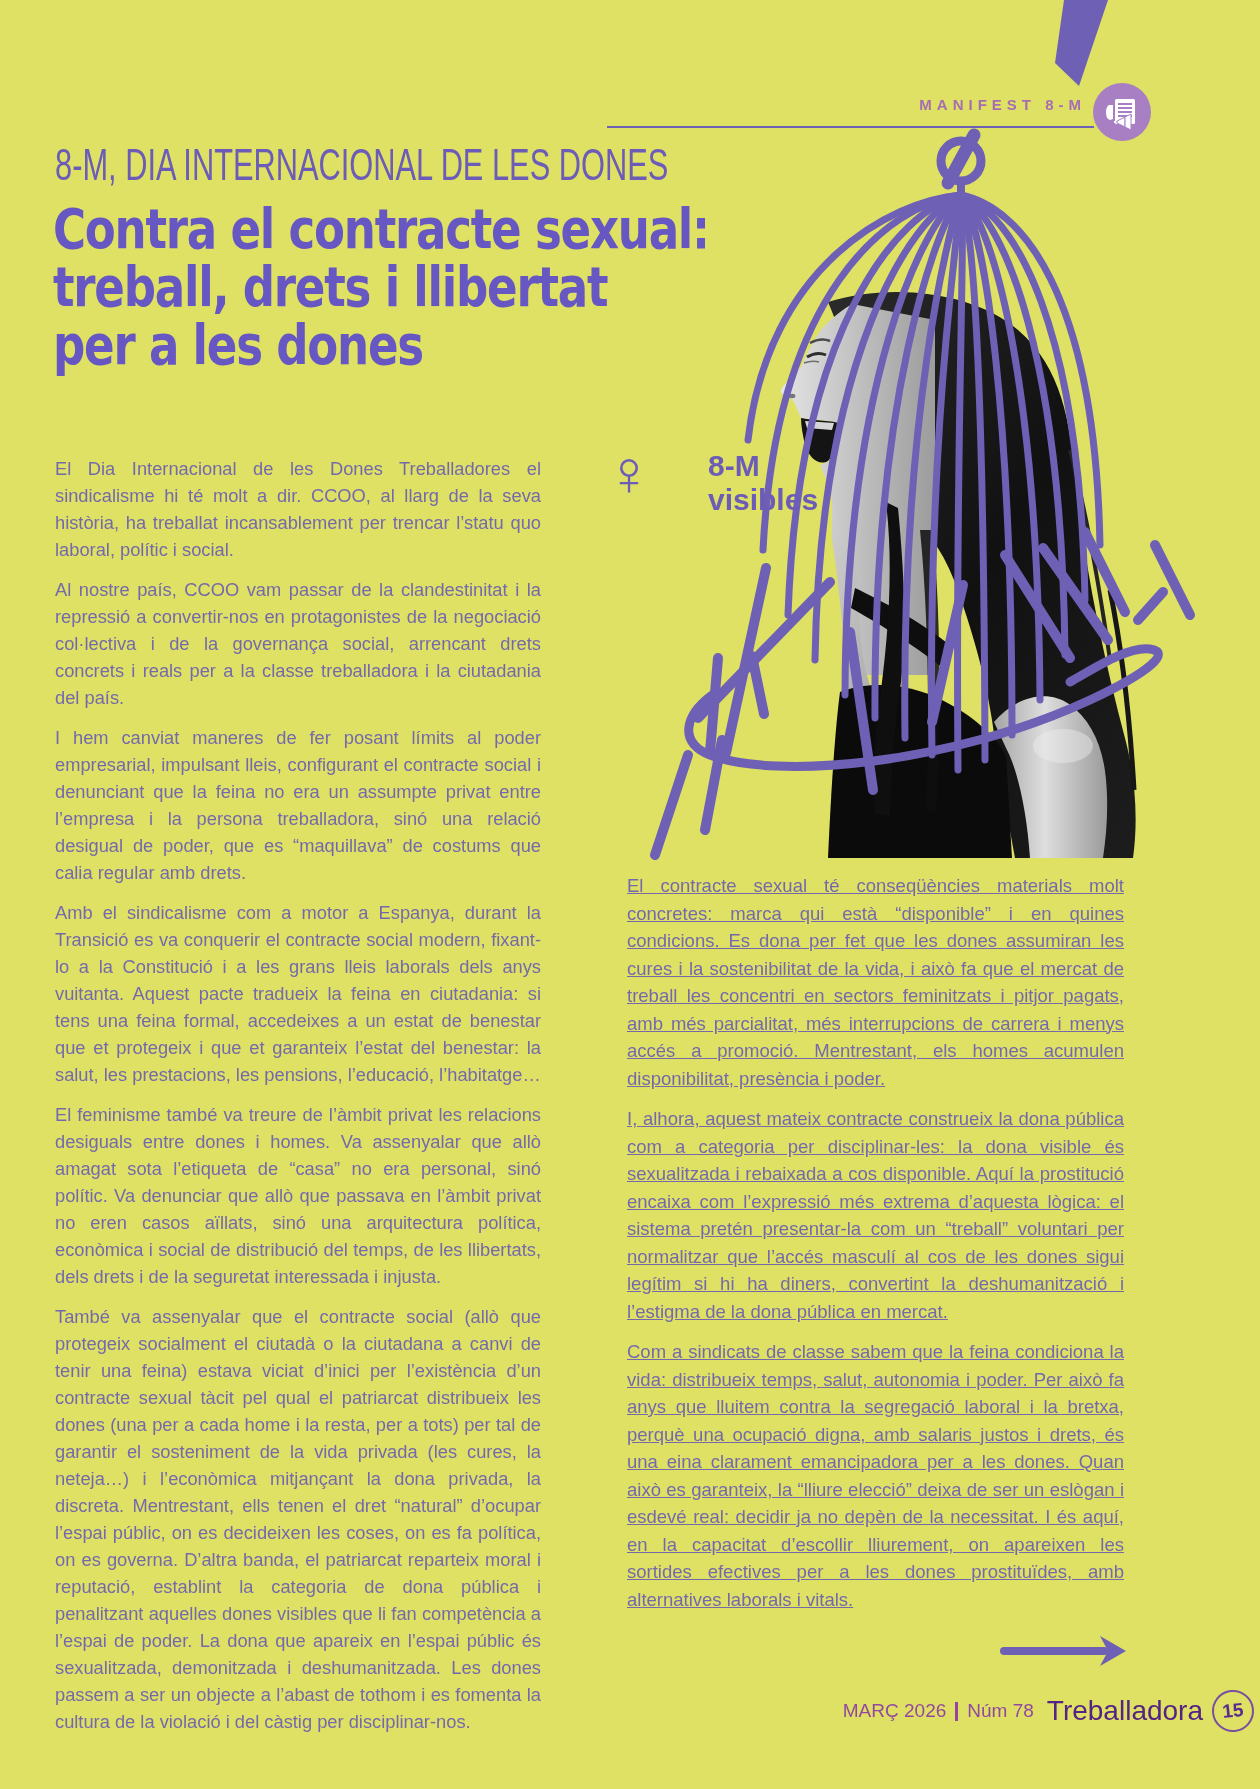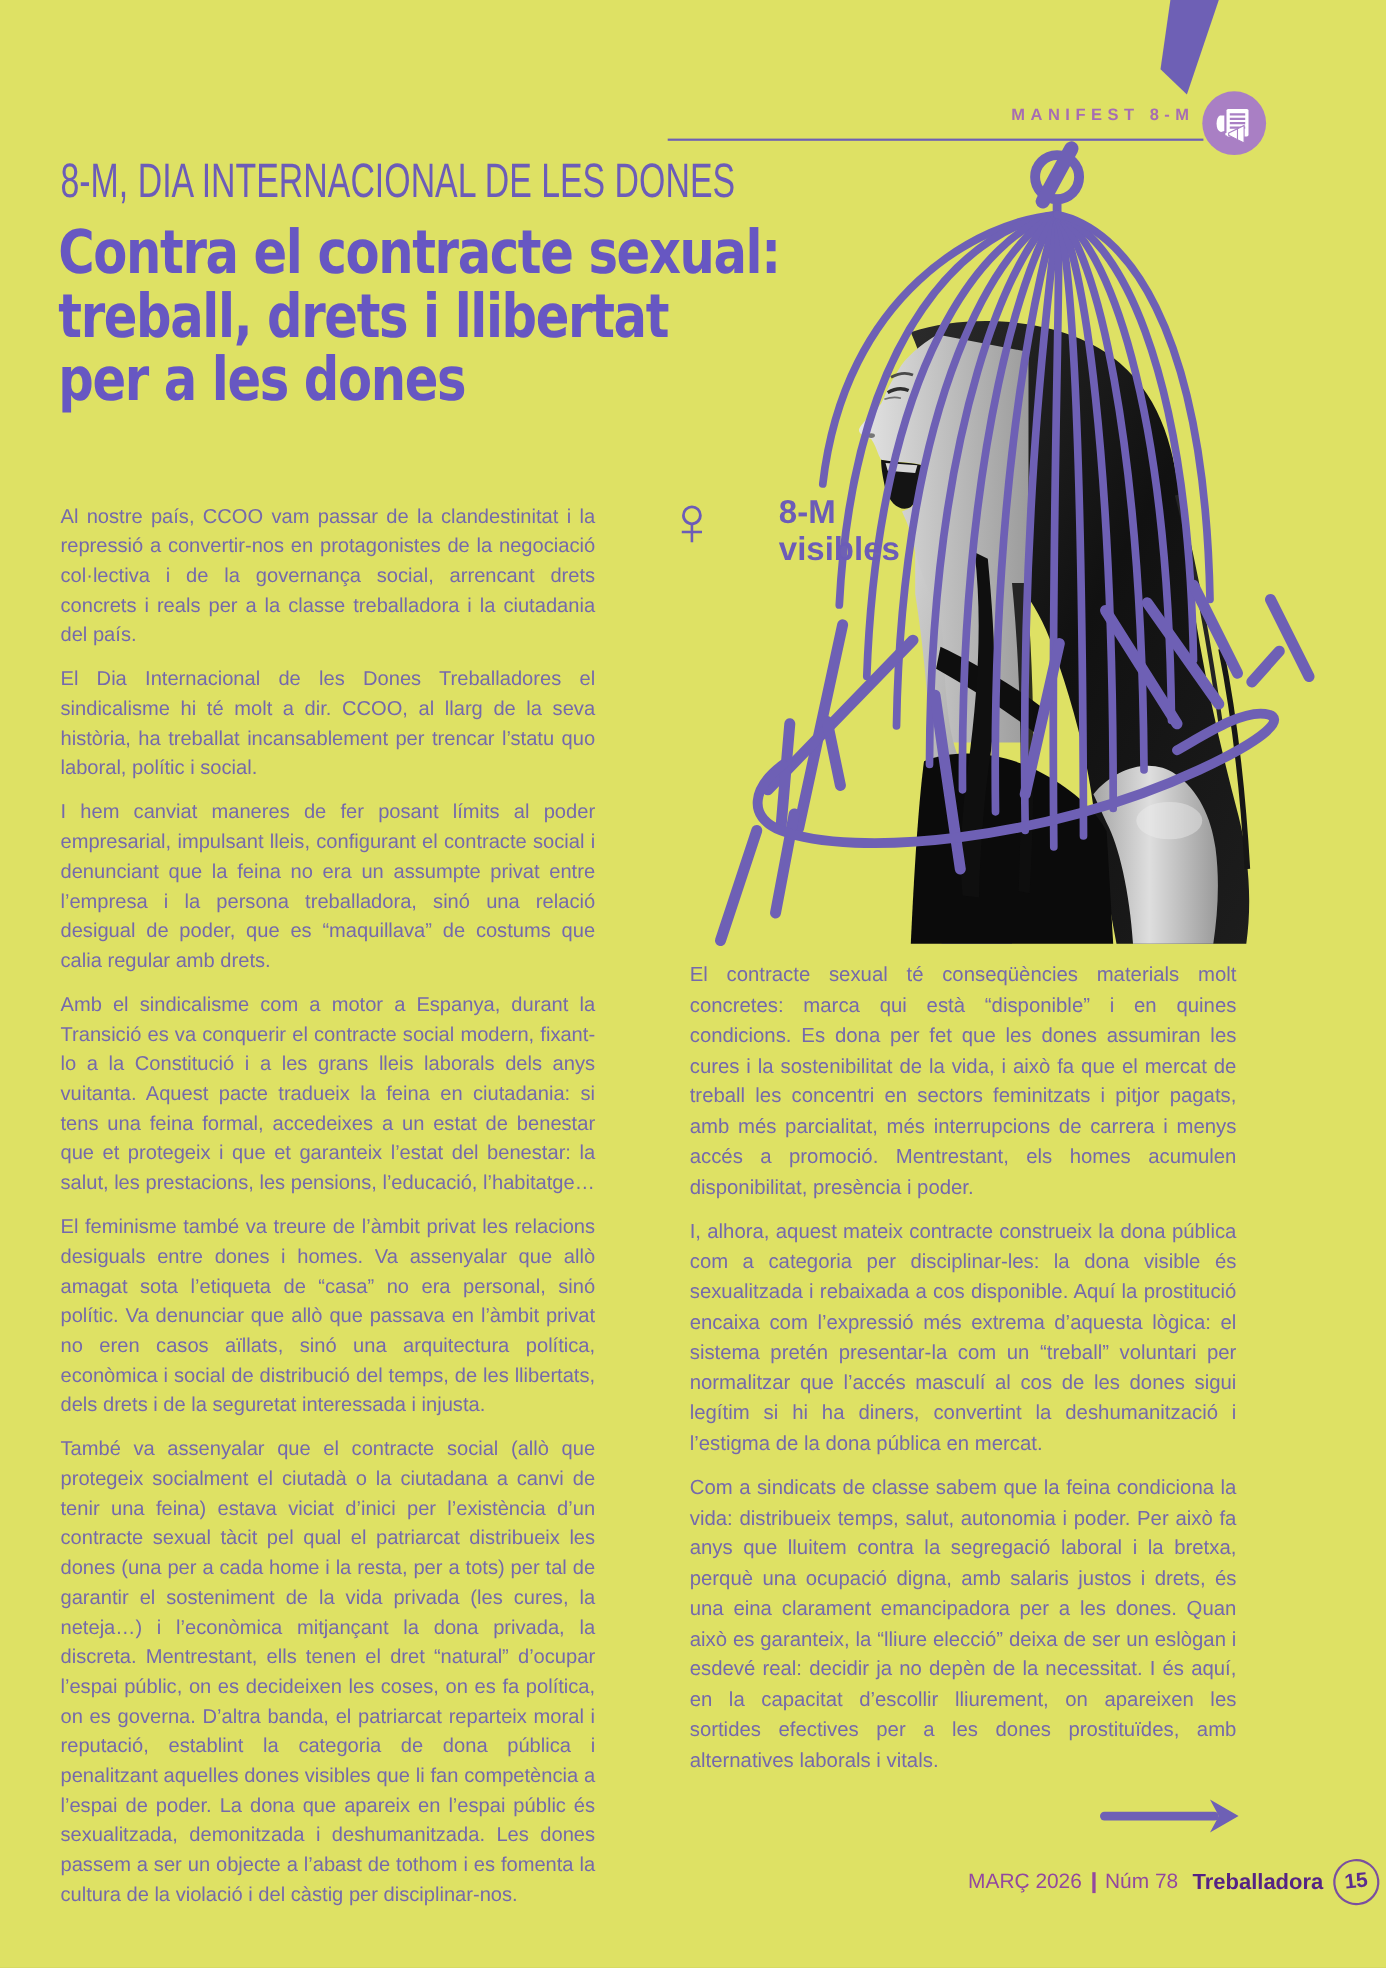--- a/index.html
+++ b/index.html
@@ -23,36 +23,36 @@
   .kicker{position:absolute;left:55px;top:140px;color:var(--kicker);font-size:44px;font-weight:400;
         white-space:nowrap;transform:scaleX(.70);transform-origin:left top;letter-spacing:0;}
   .headline{position:absolute;left:53px;top:200px;color:var(--headline);font-family:"DejaVu Sans",sans-serif;
         font-weight:700;font-size:55px;line-height:58px;letter-spacing:-1.5px;white-space:pre-line;
         transform:scaleX(.82);transform-origin:left top;width:860px;}
 
   
   .col{position:absolute;color:var(--body-text);text-align:justify;hyphens:auto;}
   .col p{margin:0 0 13px 0;}
   .col-left{left:55px;top:455px;width:486px;font-size:18.3px;line-height:27px;}
-  .col-right{left:627px;top:872px;width:497px;font-size:18.5px;line-height:27.5px;}
+  .col-right{left:627px;top:872px;width:497px;font-size:18.5px;line-height:27.5px;text-decoration:underline;}
 
   
   .woman-photo{position:absolute;left:770px;top:290px;}
   .cage-art{position:absolute;left:560px;top:95px;pointer-events:none;}
   .photo-caption{position:absolute;left:605px;top:445px;display:flex;align-items:flex-start;gap:10px;
         color:var(--kicker);}
   .photo-caption .venus{font-size:64px;line-height:64px;font-weight:700;margin-top:-4px;}
   .caption-text{font-size:30px;font-weight:700;line-height:34px;margin-top:4px;margin-left:45px;}
 
   
   .arrow-wrap{position:absolute;left:1000px;top:1634px;}
   .footer{position:absolute;right:6px;top:1690px;display:flex;align-items:center;gap:9px;}
   .footer .date,.footer .issue{color:var(--footer-text);font-size:19px;}
   .footer .sep{width:3px;height:19px;background:var(--footer-text);}
-  .footer .brand{color:var(--footer-brand);font-size:20px;font-weight:700;margin-left:4px;}
+  .footer .brand{color:var(--footer-brand);font-size:28px;font-weight:400;margin-left:4px;}
   .footer .pagenum{width:38px;height:38px;border:2px solid var(--page-circle);border-radius:50%;
         display:flex;align-items:center;justify-content:center;color:var(--page-number);
         font-size:19px;font-weight:700;transform:rotate(-6deg);}
   .purple-stroke{stroke:var(--accent);fill:none;stroke-linecap:round;}
   .purple-fill{fill:var(--accent);}
 </style>
 </head>
 <body>
 
 <div class="page">
@@ -187,22 +187,22 @@
 
   <div class="photo-caption">
     <span class="venus">♀</span>
     <span class="caption-text">
       <span style="display:block">8-M</span>
       <span style="display:block">visibles</span>
     </span>
   </div>
 
   <section class="col col-left">
+    <p>El Dia Internacional de les Dones Treballadores el sindicalisme hi té molt a dir. CCOO, al llarg de la seva història, ha treballat incansablement per trencar l’statu quo laboral, polític i social.</p>
     <p>Al nostre país, CCOO vam passar de la clandestinitat i la repressió a convertir-nos en protagonistes de la negociació col·lectiva i de la governança social, arrencant drets concrets i reals per a la classe treballadora i la ciutadania del país.</p>
-    <p>El Dia Internacional de les Dones Treballadores el sindicalisme hi té molt a dir. CCOO, al llarg de la seva història, ha treballat incansablement per trencar l’statu quo laboral, polític i social.</p>
     <p>I hem canviat maneres de fer posant límits al poder empresarial, impulsant lleis, configurant el contracte social i denunciant que la feina no era un assumpte privat entre l’empresa i la persona treballadora, sinó una relació desigual de poder, que es “maquillava” de costums que calia regular amb drets.</p>
     <p>Amb el sindicalisme com a motor a Espanya, durant la Transició es va conquerir el contracte social modern, fixant-lo a la Constitució i a les grans lleis laborals dels anys vuitanta. Aquest pacte tradueix la feina en ciutadania: si tens una feina formal, accedeixes a un estat de benestar que et protegeix i que et garanteix l’estat del benestar: la salut, les prestacions, les pensions, l’educació, l’habitatge…</p>
     <p>El feminisme també va treure de l’àmbit privat les relacions desiguals entre dones i homes. Va assenyalar que allò amagat sota l’etiqueta de “casa” no era personal, sinó polític. Va denunciar que allò que passava en l’àmbit privat no eren casos aïllats, sinó una arquitectura política, econòmica i social de distribució del temps, de les llibertats, dels drets i de la seguretat interessada i injusta.</p>
     <p>També va assenyalar que el contracte social (allò que protegeix socialment el ciutadà o la ciutadana a canvi de tenir una feina) estava viciat d’inici per l’existència d’un contracte sexual tàcit pel qual el patriarcat distribueix les dones (una per a cada home i la resta, per a tots) per tal de garantir el sosteniment de la vida privada (les cures, la neteja…) i l’econòmica mitjançant la dona privada, la discreta. Mentrestant, ells tenen el dret “natural” d’ocupar l’espai públic, on es decideixen les coses, on es fa política, on es governa. D’altra banda, el patriarcat reparteix moral i reputació, establint la categoria de dona pública i penalitzant aquelles dones visibles que li fan competència a l’espai de poder. La dona que apareix en l’espai públic és sexualitzada, demonitzada i deshumanitzada. Les dones passem a ser un objecte a l’abast de tothom i es fomenta la cultura de la violació i del càstig per disciplinar-nos.</p>
   </section>
 
   <section class="col col-right">
     <p>El contracte sexual té conseqüències materials molt concretes: marca qui està “disponible” i en quines condicions. Es dona per fet que les dones assumiran les cures i la sostenibilitat de la vida, i això fa que el mercat de treball les concentri en sectors feminitzats i pitjor pagats, amb més parcialitat, més interrupcions de carrera i menys accés a promoció. Mentrestant, els homes acumulen disponibilitat, presència i poder.</p>
     <p>I, alhora, aquest mateix contracte construeix la dona pública com a categoria per disciplinar-les: la dona visible és sexualitzada i rebaixada a cos disponible. Aquí la prostitució encaixa com l’expressió més extrema d’aquesta lògica: el sistema pretén presentar-la com un “treball” voluntari per normalitzar que l’accés masculí al cos de les dones sigui legítim si hi ha diners, convertint la deshumanització i l’estigma de la dona pública en mercat.</p>
     <p>Com a sindicats de classe sabem que la feina condiciona la vida: distribueix temps, salut, autonomia i poder. Per això fa anys que lluitem contra la segregació laboral i la bretxa, perquè una ocupació digna, amb salaris justos i drets, és una eina clarament emancipadora per a les dones. Quan això es garanteix, la “lliure elecció” deixa de ser un eslògan i esdevé real: decidir ja no depèn de la necessitat. I és aquí, en la capacitat d’escollir lliurement, on apareixen les sortides efectives per a les dones prostituïdes, amb alternatives laborals i vitals.</p>

